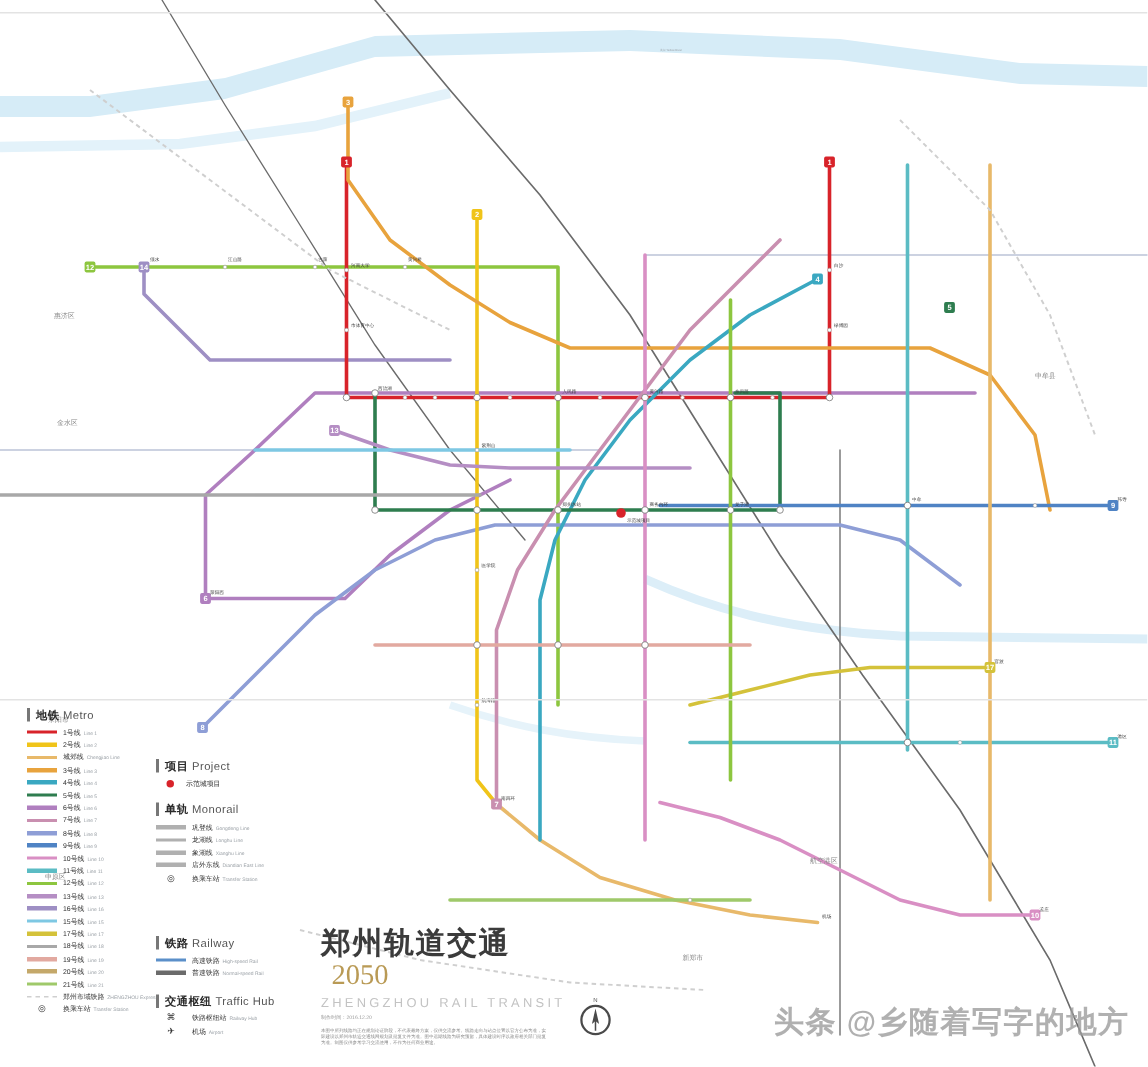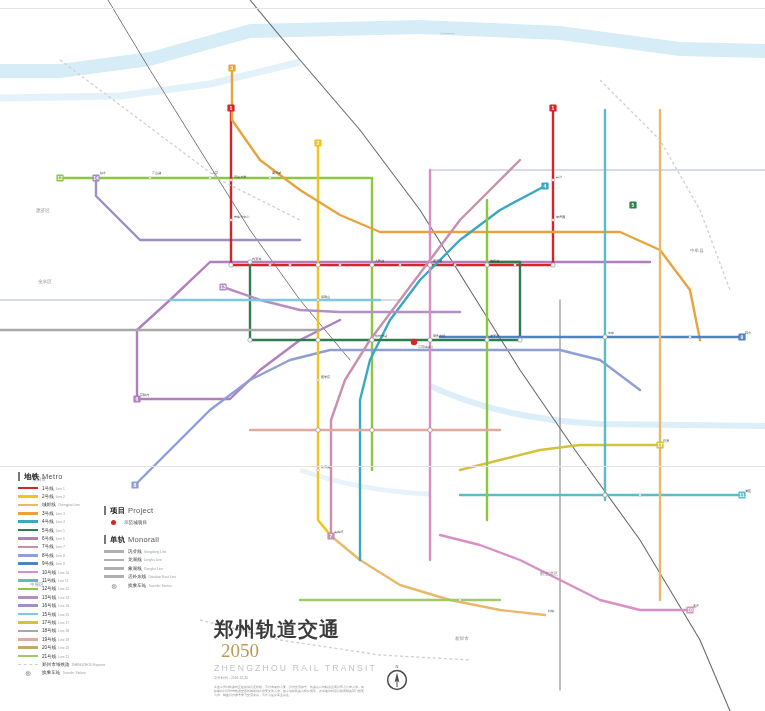--- a/index.html
+++ b/index.html
@@ -434,34 +434,67 @@
           </div>
           <div class="lg-row">
             <span class="lg-ico">◎</span>
             <span class="lg-nm">换乘车站<span class="en">Transfer Station</span></span>
           </div>
         </div>
     </div>
   </div>
 
   <div id="legend-rail">
+    <div class="lg-block">
+      <div class="lg-head">
+        <span>铁路</span>
+        <span class="en">Railway</span>
+      </div>
+      <div id="railway-rows">
+          <div class="lg-row">
+            <span class="lg-sw" style="background: rgb(91, 143, 201);"></span>
+            <span class="lg-nm">高速铁路<span class="en">High-speed Rail</span></span>
+          </div>
+          <div class="lg-row">
+            <span class="lg-sw" style="background: rgb(107, 107, 107);"></span>
+            <span class="lg-nm">普速铁路<span class="en">Normal-speed Rail</span></span>
+          </div>
+        </div>
+    </div>
+    <div class="lg-block" style="margin-top:10px;">
+      <div class="lg-head">
+        <span>交通枢纽</span>
+        <span class="en">Traffic Hub</span>
+      </div>
+      <div id="hub-rows">
+          <div class="lg-row">
+            <span class="lg-ico">⌘</span>
+            <span class="lg-nm">铁路枢纽站<span class="en">Railway Hub</span></span>
+          </div>
+          <div class="lg-row">
+            <span class="lg-ico">✈</span>
+            <span class="lg-nm">机场<span class="en">Airport</span></span>
+          </div>
+        </div>
+    </div>
   </div>
 
   <div id="titleblock">
     <span class="t-cn">郑州轨道交通</span><span class="t-yr">2050</span>
     <div class="t-en">ZHENGZHOU RAIL TRANSIT</div>
     <div class="t-date">制作时间：2016.12.20</div>
     <div class="t-desc">本图中所列线路均正在规划论证阶段，不代表最终方案，仅供交流参考。线路走向与站点位置以官方公布为准，实际建设以郑州市轨道交通线网规划及批复文件为准。图中远期线路为研究预留，具体建设时序以政府相关部门批复为准。制图仅供参考学习交流使用，不作为任何商业用途。</div>
   </div>
 
   <div id="compass">
     <div class="n">N</div>
     <svg width="22" height="22" viewBox="0 0 22 22">
       <circle cx="11" cy="11" r="9.4" fill="none" stroke="#4a4a4a" stroke-width="1.5"></circle>
       <polygon points="11,3.4 13.4,13.6 11,11.6 8.6,13.6" fill="#4a4a4a"></polygon>
       <line x1="11" y1="11.6" x2="11" y2="18.2" stroke="#4a4a4a" stroke-width="1"></line>
     </svg>
   </div>
 
+  <div id="watermark">头条 @乡随着写字的地方</div>
 
   <div class="frame" style="top:8px;"></div>
   <div class="frame" style="top:466px;"></div>
 </div>
 
 </body></html>

